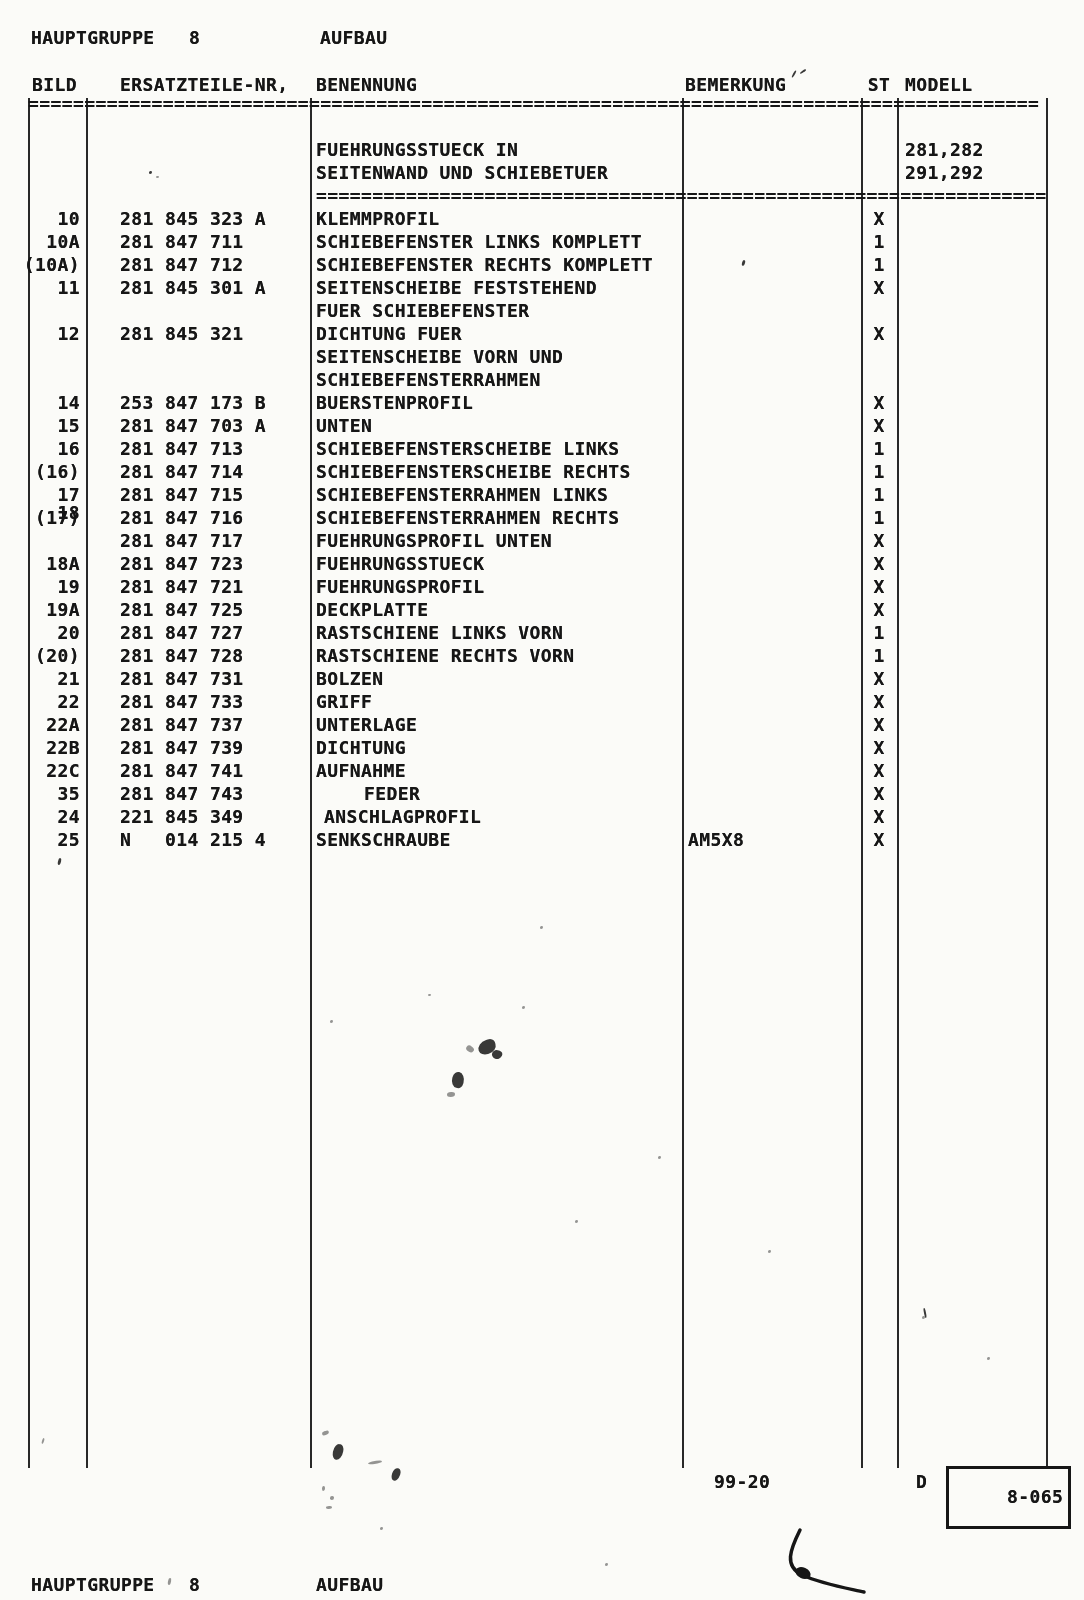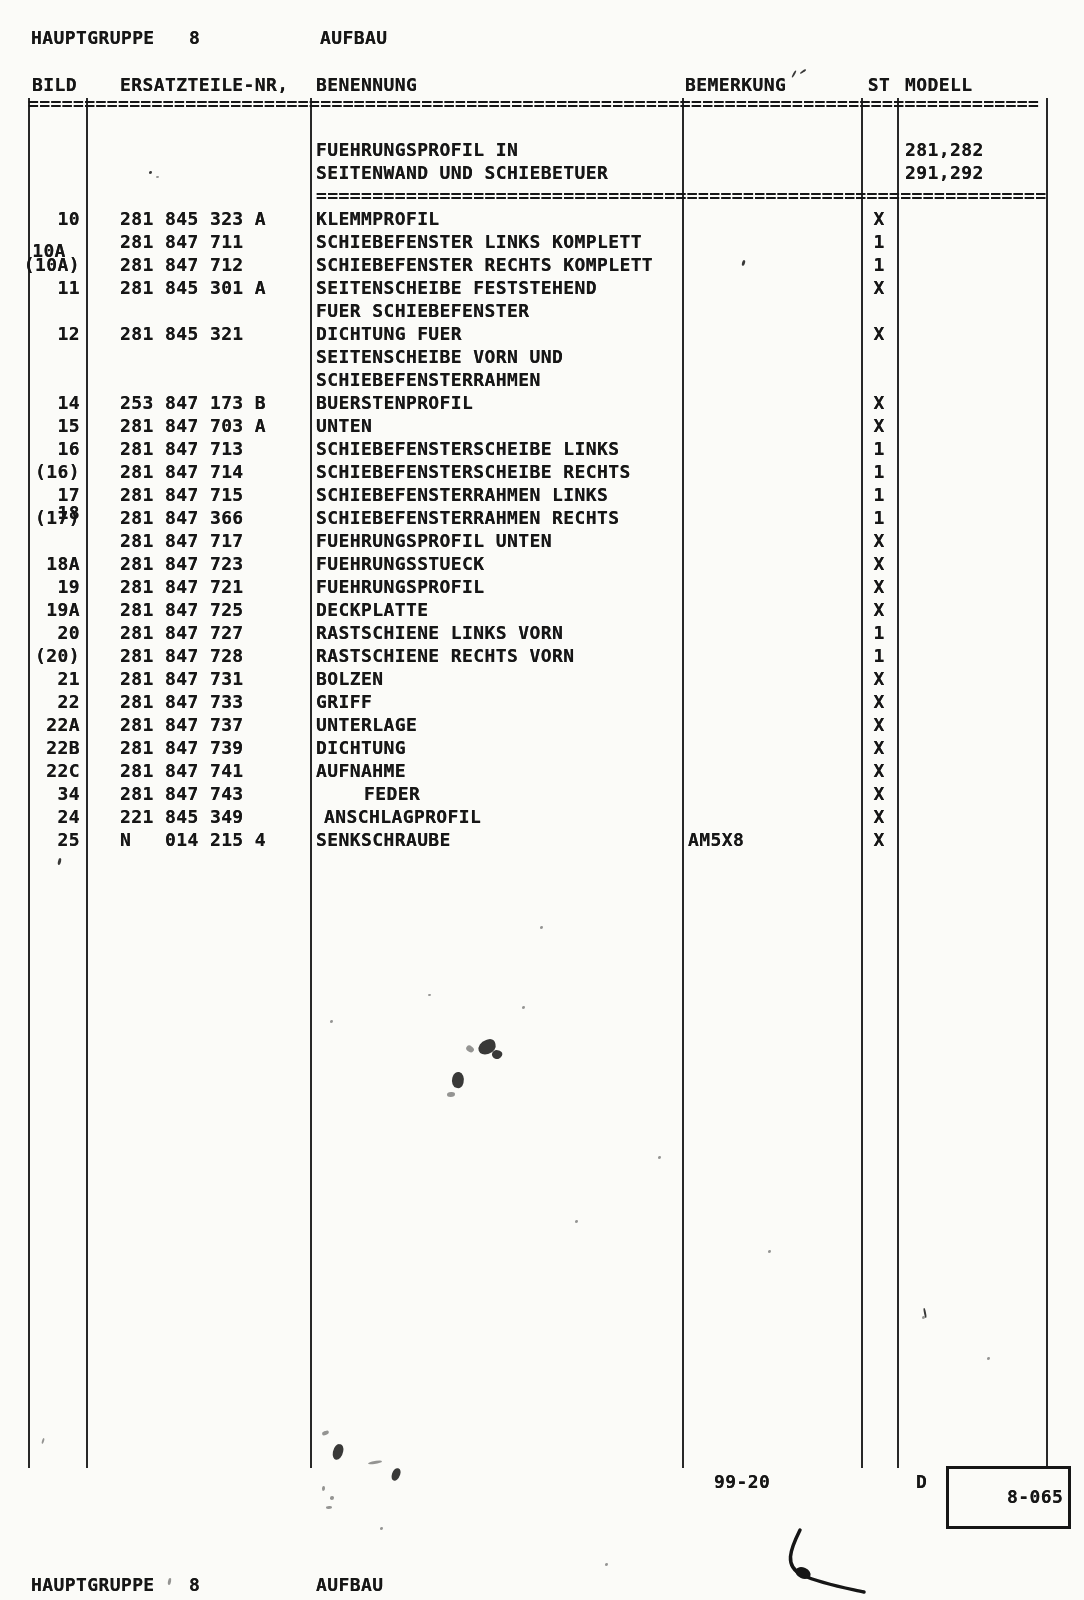--- a/index.html
+++ b/index.html
@@ -61,32 +61,32 @@
 
   <div class="t h-bild" style="top:76px;">BILD</div>
   <div class="t h-nr" style="top:76px;">ERSATZTEILE-NR,</div>
   <div class="t h-ben" style="top:76px;">BENENNUNG</div>
   <div class="t h-bem" style="top:76px;">BEMERKUNG</div>
   <div class="t h-st" style="top:76px;">ST</div>
   <div class="t h-mod" style="top:76px;">MODELL</div>
 
   <div class="t sep" style="left:28px;top:95px;width:1018px;">==========================================================================================</div>
 
-  <div class="t c-ben" style="top:141px;">FUEHRUNGSPROFIL IN</div>
+  <div class="t c-ben" style="top:141px;">FUEHRUNGSSTUECK IN</div>
   <div class="t c-ben" style="top:164px;">SEITENWAND UND SCHIEBETUER</div>
   <div class="t c-mod" style="top:141px;">281,282</div>
   <div class="t c-mod" style="top:164px;">291,292</div>
   <div class="t sep" style="left:316px;top:187px;width:732px;">=================================================================</div>
 
   <div id="rows">
       <div class="cell c-bild" style="top: 210px;">10</div>
       <div class="cell c-nr" style="top: 210px;">281 845 323 A</div>
       <div class="cell c-st" style="top: 210px;">X</div>
       <div class="cell c-ben" style="top: 210px;">KLEMMPROFIL</div>
-      <div class="cell c-bild" style="top: 242px; text-align: center;">10A</div>
+      <div class="cell c-bild" style="top: 233px;">10A</div>
       <div class="cell c-nr" style="top: 233px;">281 847 711</div>
       <div class="cell c-st" style="top: 233px;">1</div>
       <div class="cell c-ben" style="top: 233px;">SCHIEBEFENSTER LINKS KOMPLETT</div>
       <div class="cell c-bild" style="top: 256px;">(10A)</div>
       <div class="cell c-nr" style="top: 256px;">281 847 712</div>
       <div class="cell c-st" style="top: 256px;">1</div>
       <div class="cell c-ben" style="top: 256px;">SCHIEBEFENSTER RECHTS KOMPLETT</div>
       <div class="cell c-bild" style="top: 279px;">11</div>
       <div class="cell c-nr" style="top: 279px;">281 845 301 A</div>
       <div class="cell c-st" style="top: 279px;">X</div>
@@ -112,21 +112,21 @@
       <div class="cell c-ben" style="top: 440px;">SCHIEBEFENSTERSCHEIBE LINKS</div>
       <div class="cell c-bild" style="top: 463px;">(16)</div>
       <div class="cell c-nr" style="top: 463px;">281 847 714</div>
       <div class="cell c-st" style="top: 463px;">1</div>
       <div class="cell c-ben" style="top: 463px;">SCHIEBEFENSTERSCHEIBE RECHTS</div>
       <div class="cell c-bild" style="top: 486px;">17</div>
       <div class="cell c-nr" style="top: 486px;">281 847 715</div>
       <div class="cell c-st" style="top: 486px;">1</div>
       <div class="cell c-ben" style="top: 486px;">SCHIEBEFENSTERRAHMEN LINKS</div>
       <div class="cell c-bild" style="top: 509px;">(17)</div>
-      <div class="cell c-nr" style="top: 509px;">281 847 366</div>
+      <div class="cell c-nr" style="top: 509px;">281 847 716</div>
       <div class="cell c-st" style="top: 509px;">1</div>
       <div class="cell c-ben" style="top: 509px;">SCHIEBEFENSTERRAHMEN RECHTS</div>
       <div class="cell c-bild" style="top: 504px;">18</div>
       <div class="cell c-nr" style="top: 532px;">281 847 717</div>
       <div class="cell c-st" style="top: 532px;">X</div>
       <div class="cell c-ben" style="top: 532px;">FUEHRUNGSPROFIL UNTEN</div>
       <div class="cell c-bild" style="top: 555px;">18A</div>
       <div class="cell c-nr" style="top: 555px;">281 847 723</div>
       <div class="cell c-st" style="top: 555px;">X</div>
       <div class="cell c-ben" style="top: 555px;">FUEHRUNGSSTUECK</div>
@@ -159,21 +159,21 @@
       <div class="cell c-st" style="top: 716px;">X</div>
       <div class="cell c-ben" style="top: 716px;">UNTERLAGE</div>
       <div class="cell c-bild" style="top: 739px;">22B</div>
       <div class="cell c-nr" style="top: 739px;">281 847 739</div>
       <div class="cell c-st" style="top: 739px;">X</div>
       <div class="cell c-ben" style="top: 739px;">DICHTUNG</div>
       <div class="cell c-bild" style="top: 762px;">22C</div>
       <div class="cell c-nr" style="top: 762px;">281 847 741</div>
       <div class="cell c-st" style="top: 762px;">X</div>
       <div class="cell c-ben" style="top: 762px;">AUFNAHME</div>
-      <div class="cell c-bild" style="top: 785px;">34</div>
+      <div class="cell c-bild" style="top: 785px;">35</div>
       <div class="cell c-nr" style="top: 785px;">281 847 743</div>
       <div class="cell c-st" style="top: 785px;">X</div>
       <div class="cell c-ben" style="top: 785px; margin-left: 48px;">FEDER</div>
       <div class="cell c-bild" style="top: 808px;">24</div>
       <div class="cell c-nr" style="top: 808px;">221 845 349</div>
       <div class="cell c-st" style="top: 808px;">X</div>
       <div class="cell c-ben" style="top: 808px; margin-left: 8px;">ANSCHLAGPROFIL</div>
       <div class="cell c-bild" style="top: 831px;">25</div>
       <div class="cell c-nr" style="top: 831px;">N   014 215 4</div>
       <div class="cell c-bem" style="top: 831px;">AM5X8</div>

